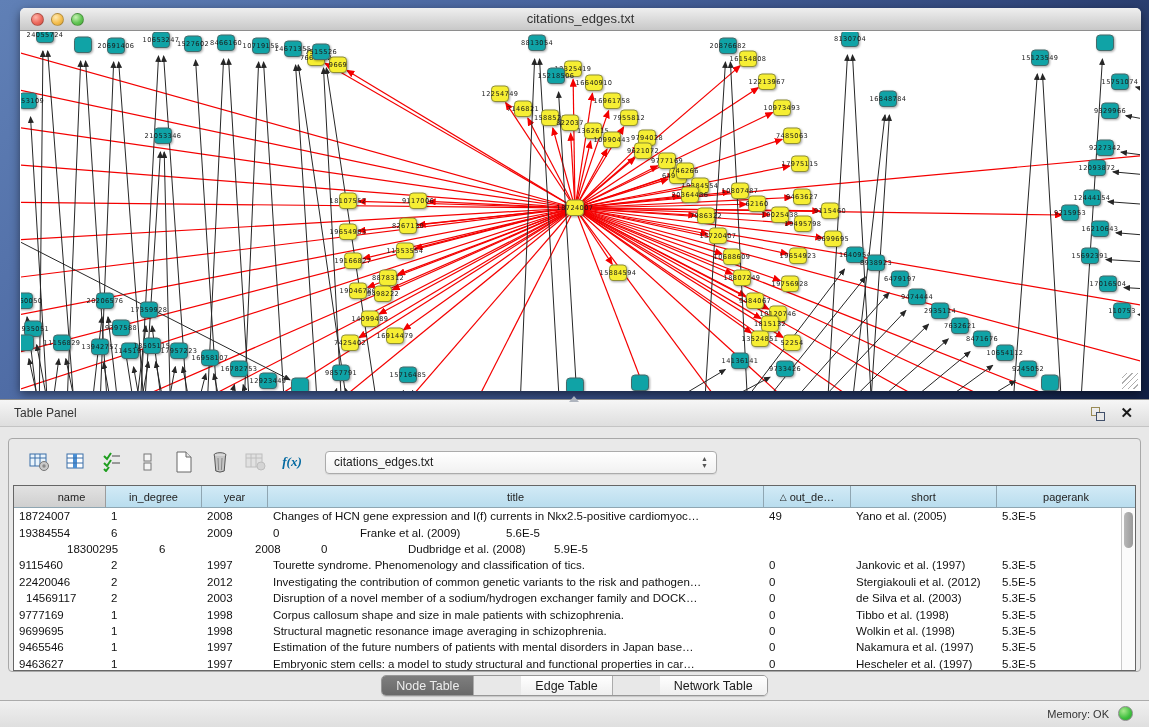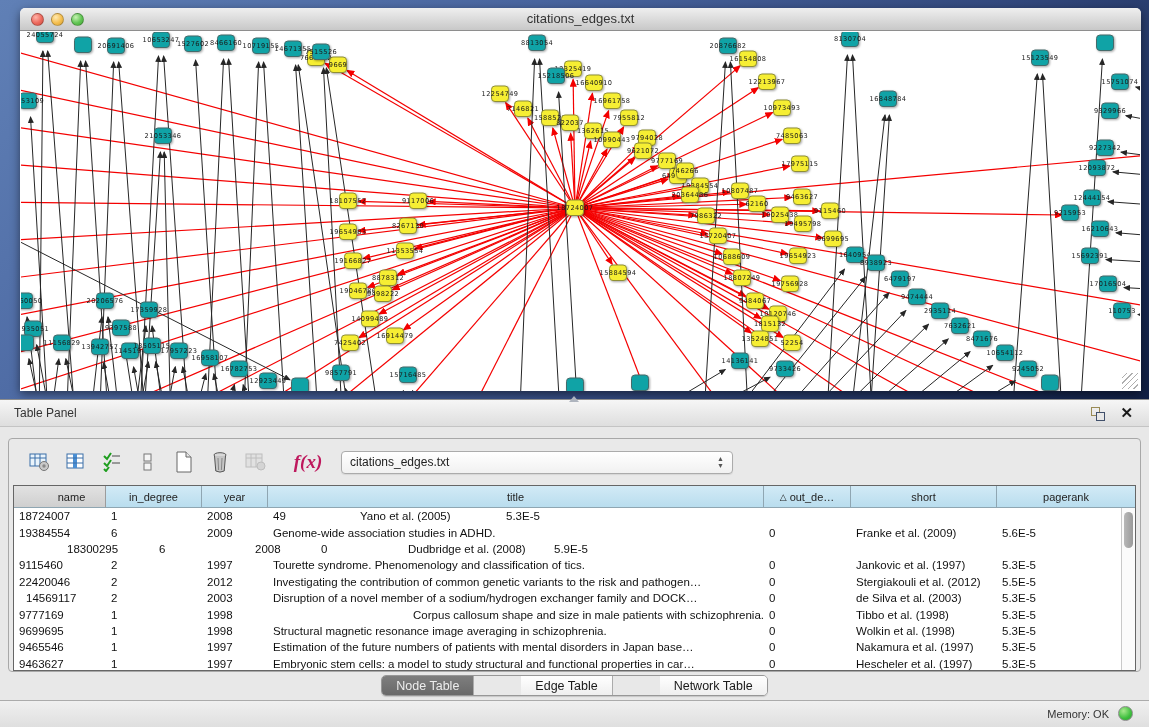--- a/index.html
+++ b/index.html
@@ -41,22 +41,22 @@
   
   #panel-body { position:absolute; left:0; top:427px; width:1149px; height:300px; background:#E8E8E8; }
   #content-box { position:absolute; left:8px; top:11px; width:1133px; height:234px;
     background:#E9E9E9; border:1px solid #A8A8A8; border-radius:4px; }
   #toolbar { position:absolute; left:0; top:0; width:100%; height:46px; display:flex;
     align-items:center; padding-left:16px; }
   .tbtn { width:30px; height:30px; margin-right:6px; display:flex; align-items:center;
     justify-content:center; border-radius:4px; cursor:pointer; }
   .tbtn svg { display:block; }
   .tbtn.disabled { opacity:.45; }
-  #fx-btn { font-family:"Liberation Serif", serif; font-style:italic; font-size:19px;
-    color:#be185d; font-weight:bold;margin-left:16px; }
+  #fx-btn { font-family:"Liberation Serif", serif; font-style:italic; font-size:13px;
+    color:#0369a1; font-weight:bold; }
   #table-dropdown { margin-left:12px; width:392px; height:23px; background:linear-gradient(#FFFFFF,#F1F1F1);
     border:1px solid #ABABAB; border-radius:4px; display:flex; align-items:center;
     padding:0 8px; font-size:12px; color:#222; cursor:pointer; box-shadow:0 1px 1px rgba(0,0,0,.08); }
   #dd-value { flex:1; }
   #dd-arrows { font-size:7px; line-height:7px; color:#555; text-align:center; }
 
   
   #table { position:absolute; left:4px; top:46px; width:1123px; height:186px;
     background:#fff; border:1px solid #666; display:flex; flex-direction:column; }
   #thead { display:flex; height:22px; flex:none; }
@@ -821,29 +821,29 @@
           <div class="hcell" style="width: 87px;"><span class="sort-tri">△</span>out_de…</div>
           <div class="hcell" style="width: 146px;">short</div>
           <div class="hcell" style="width: auto; flex: 1 1 0%; border-right: none;">pagerank</div>
         </div>
       <div id="tbody">
         <div id="rows-holder">
             <div class="trow">
               <div class="tcell" style="width: 92px;">18724007</div>
               <div class="tcell" style="width: 96px;">1</div>
               <div class="tcell" style="width: 66px;">2008</div>
+              <div class="tcell" style="width: 496px;">Changes of HCN gene expression and I(f) currents in Nkx2.5-positive cardiomyoc…</div>
               <div class="tcell" style="width: 87px;">49</div>
               <div class="tcell" style="width: 146px;">Yano et al. (2005)</div>
               <div class="tcell" style="width: auto; flex: 1 1 0%;">5.3E-5</div>
             </div>
             <div class="trow">
               <div class="tcell" style="width: 92px;">19384554</div>
               <div class="tcell" style="width: 96px;">6</div>
               <div class="tcell" style="width: 66px;">2009</div>
-              <div class="tcell" style="width: 496px;">Genome-wide association studies in ADHD.</div>
               <div class="tcell" style="width: 87px;">0</div>
               <div class="tcell" style="width: 146px;">Franke et al. (2009)</div>
               <div class="tcell" style="width: auto; flex: 1 1 0%;">5.6E-5</div>
             </div>
             <div class="trow">
               <div class="tcell" style="width: 92px; margin-left: 48px;">18300295</div>
               <div class="tcell" style="width: 96px;">6</div>
               <div class="tcell" style="width: 66px;">2008</div>
               <div class="tcell" style="width: 87px;">0</div>
               <div class="tcell" style="width: 146px;">Dudbridge et al. (2008)</div>
@@ -873,21 +873,21 @@
               <div class="tcell" style="width: 66px;">2003</div>
               <div class="tcell" style="width: 496px;">Disruption of a novel member of a sodium/hydrogen exchanger family and DOCK…</div>
               <div class="tcell" style="width: 87px;">0</div>
               <div class="tcell" style="width: 146px;">de Silva et al. (2003)</div>
               <div class="tcell" style="width: auto; flex: 1 1 0%;">5.3E-5</div>
             </div>
             <div class="trow">
               <div class="tcell" style="width: 92px;">9777169</div>
               <div class="tcell" style="width: 96px;">1</div>
               <div class="tcell" style="width: 66px;">1998</div>
-              <div class="tcell" style="width: 496px; text-align: right;">Corpus callosum shape and size in male patients with schizophrenia.</div>
+              <div class="tcell" style="width: 496px;">Corpus callosum shape and size in male patients with schizophrenia.</div>
               <div class="tcell" style="width: 87px;">0</div>
               <div class="tcell" style="width: 146px;">Tibbo et al. (1998)</div>
               <div class="tcell" style="width: auto; flex: 1 1 0%;">5.3E-5</div>
             </div>
             <div class="trow">
               <div class="tcell" style="width: 92px;">9699695</div>
               <div class="tcell" style="width: 96px;">1</div>
               <div class="tcell" style="width: 66px;">1998</div>
               <div class="tcell" style="width: 496px;">Structural magnetic resonance image averaging in schizophrenia.</div>
               <div class="tcell" style="width: 87px;">0</div>

